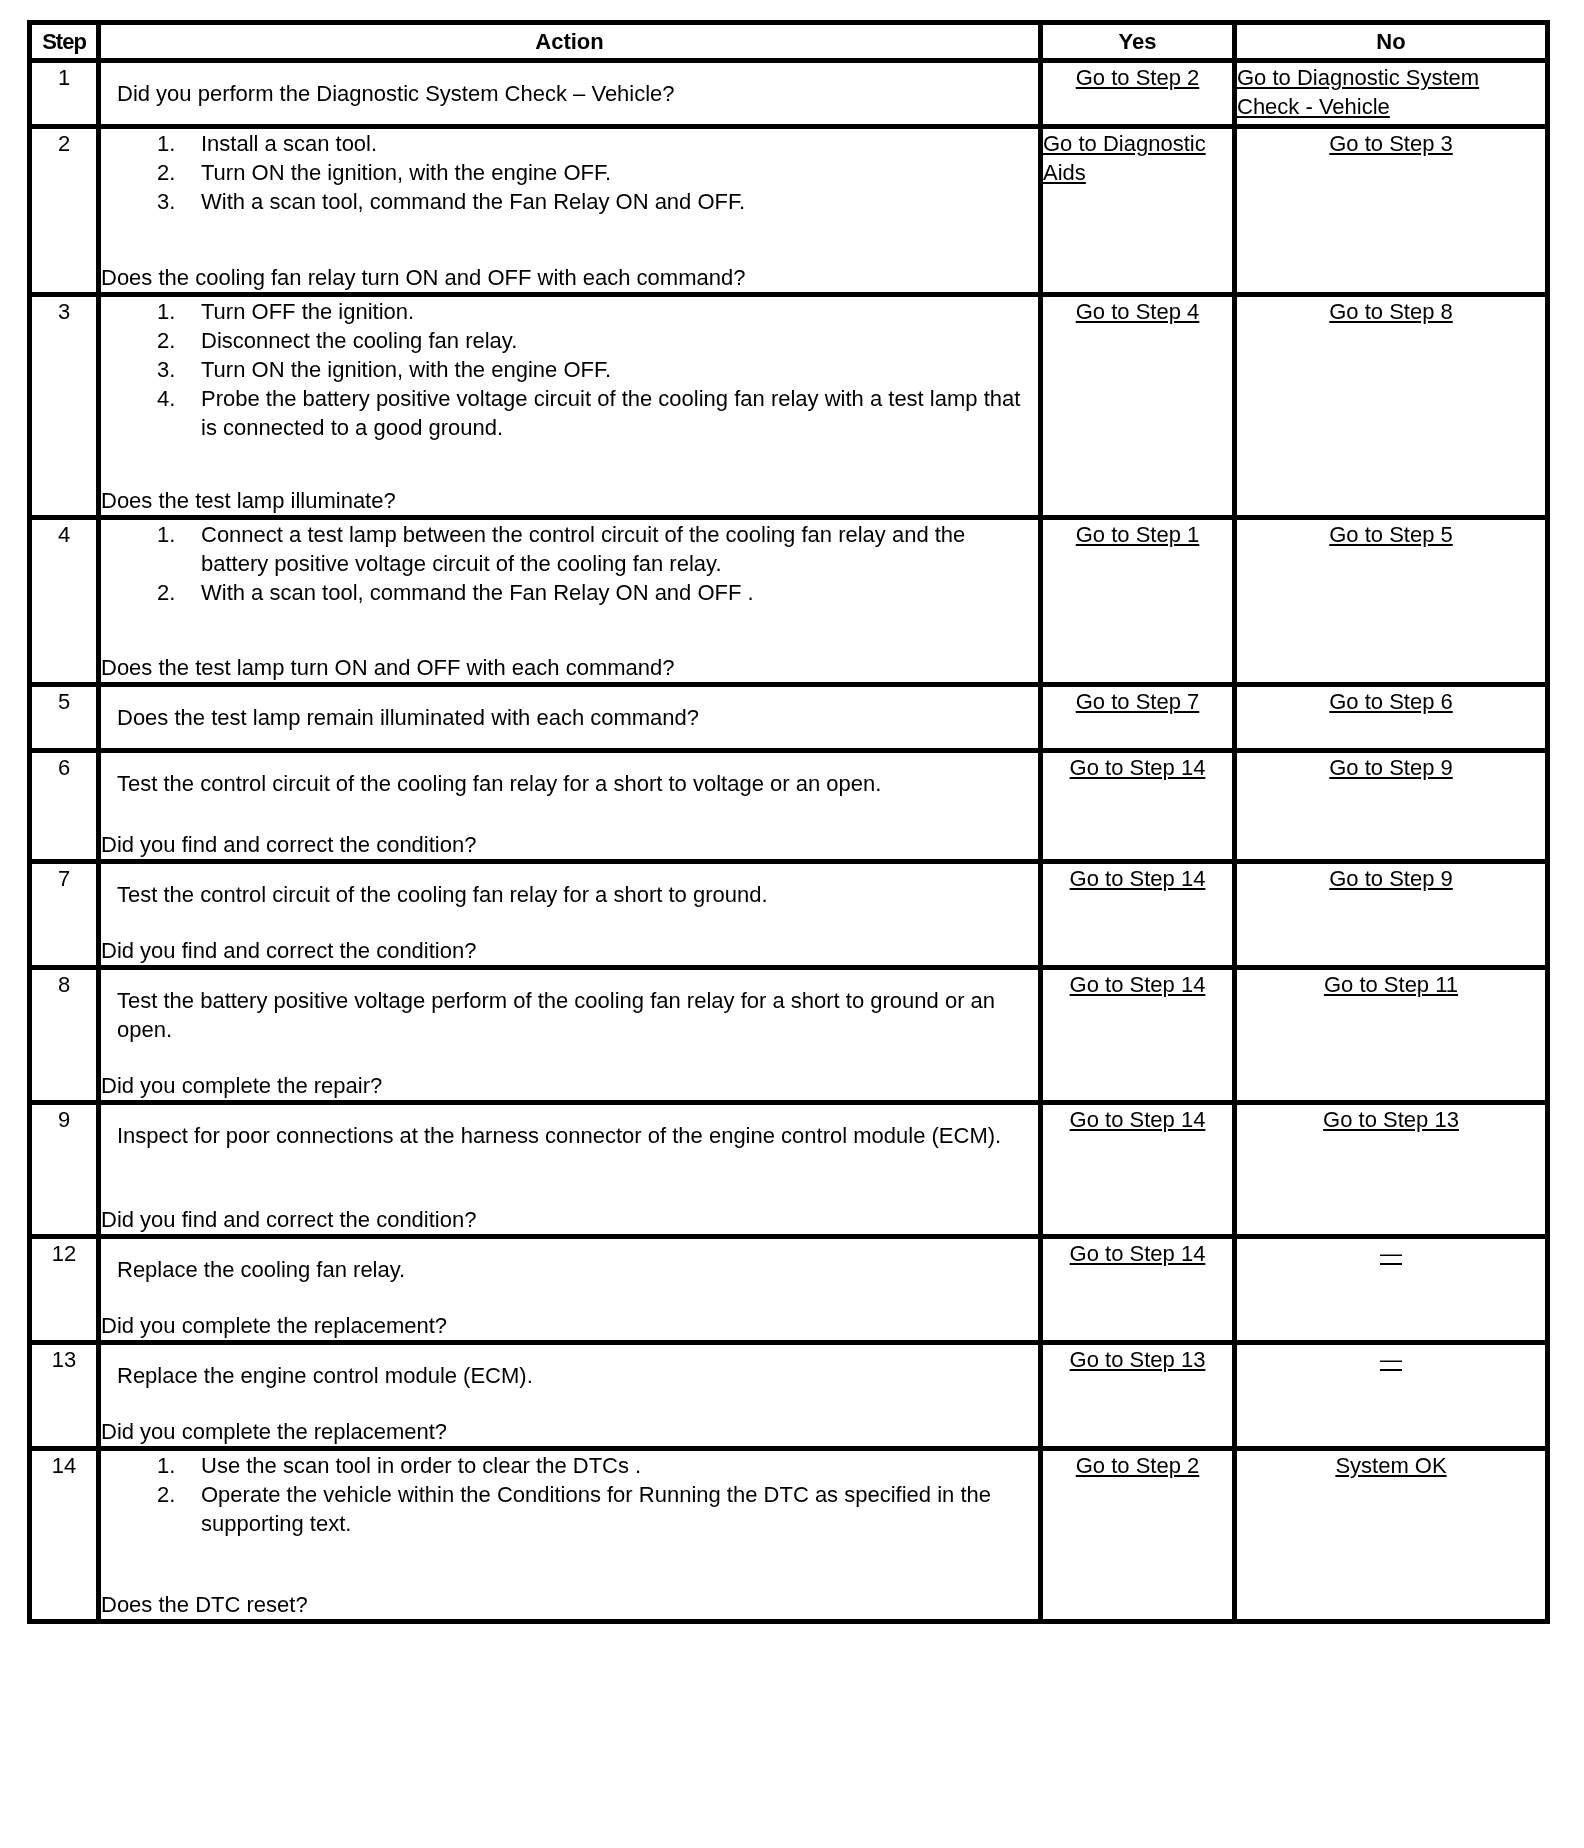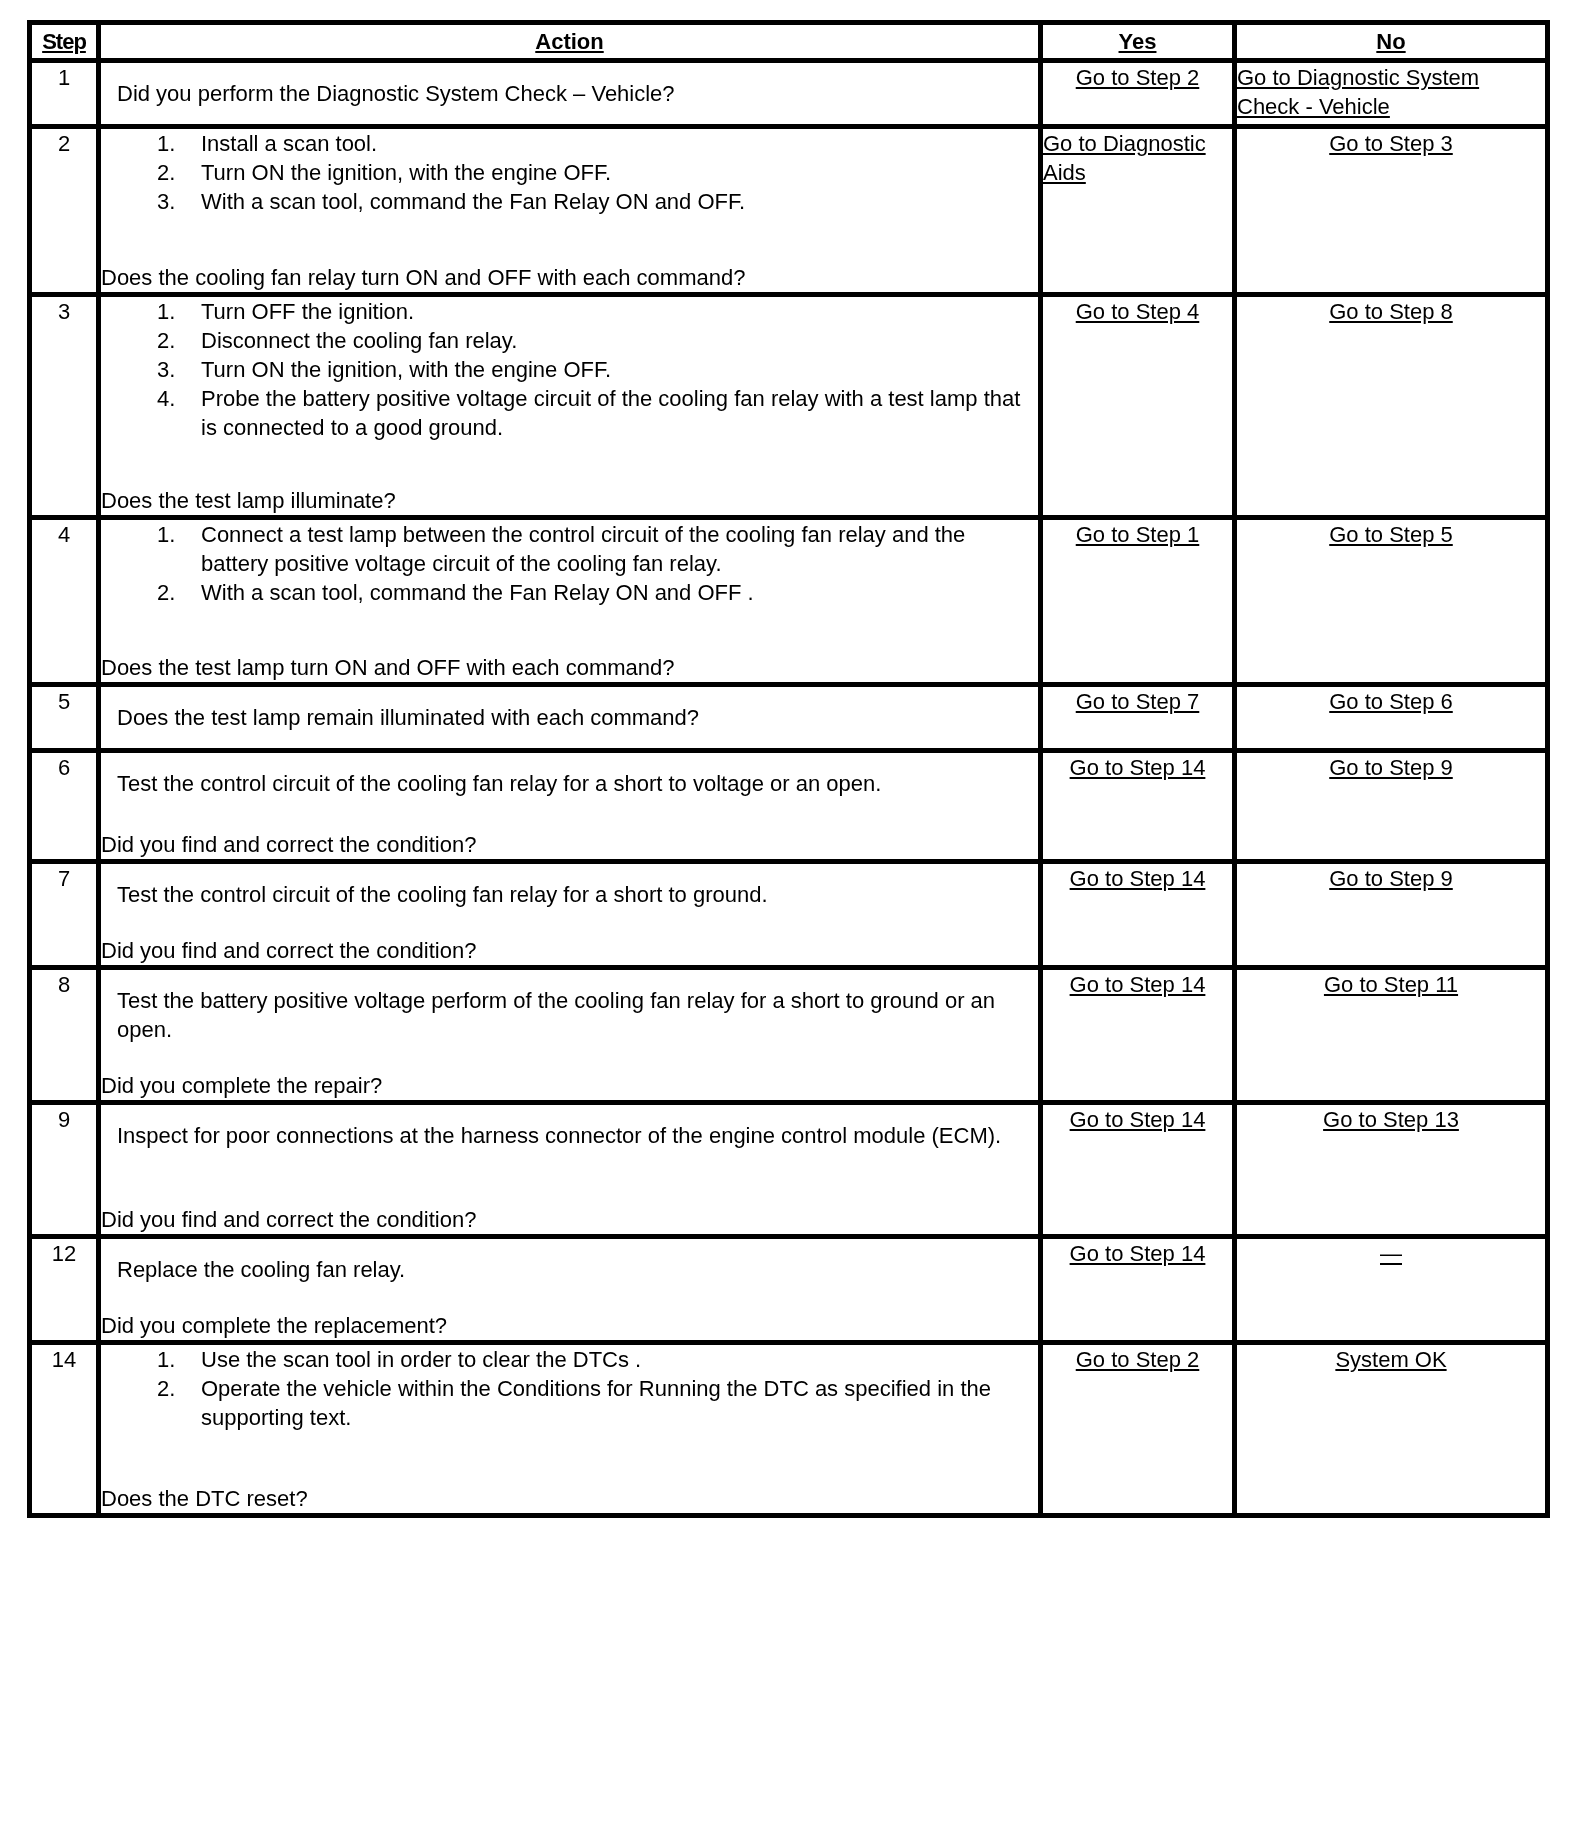--- a/index.html
+++ b/index.html
@@ -2,21 +2,21 @@
 <html><head>
 <meta charset="utf-8">
 <style>
   html, body { margin: 0; padding: 0; background: #ffffff; }
   body { width: 1584px; height: 1848px; position: relative; overflow: hidden;
          font-family: "Liberation Sans", sans-serif; color: #000; }
   #tbl { position: absolute; left: 27px; top: 20px; width: 1518px;
          border-collapse: collapse; table-layout: fixed; }
   #tbl td, #tbl th { border: 5px solid #000; padding: 0; vertical-align: top;
          font-size: 22px; line-height: 29px; }
-  #tbl th { font-weight: bold; text-align: center; vertical-align: middle; height: 33px; text-decoration: underline; }
+  #tbl th { font-weight: bold; text-align: center; vertical-align: middle; height: 33px; }
   th.c-step { letter-spacing: -1px; }
   td.step { text-align: center; vertical-align: middle; }
   td.action { padding: 0 4px; }
   .cell-inner { display: flex; flex-direction: column; justify-content: space-between; height: 100%; }
   td.action .lead { margin: 16px; }
   ol.sub { list-style: none; margin: 0; padding: 0; }
   ol.sub li { position: relative; padding-left: 100px; }
   ol.sub li .num { position: absolute; left: 56px; width: 34px; text-align: left; }
   td.yes, td.no { text-align: center; vertical-align: bottom; padding: 0 4px 1px; text-decoration: underline; }
   td.left { text-align: left; }
@@ -175,20 +175,33 @@
           <div class="cell-inner">
             <div>
               <div class="lead">Replace the cooling fan relay.</div>
             </div>
             <div>Did you complete the replacement?</div>
           </div>
         </td>
         <td class="yes">Go to Step 14</td>
         <td class="no mid">—</td>
       </tr>
+      <tr style="height: 101px;">
+        <td class="step">13</td>
+        <td class="action" style="height: 101px;">
+          <div class="cell-inner">
+            <div>
+              <div class="lead">Replace the engine control module (ECM).</div>
+            </div>
+            <div>Did you complete the replacement?</div>
+          </div>
+        </td>
+        <td class="yes">Go to Step 13</td>
+        <td class="no mid">—</td>
+      </tr>
       <tr style="height: 168px;">
         <td class="step">14</td>
         <td class="action" style="height: 168px;">
           <div class="cell-inner">
             <div>
               <ol class="sub">
                 <li><span class="num">1.</span><span>Use the scan tool in order to clear the DTCs .</span></li>
                 <li><span class="num">2.</span><span>Operate the vehicle within the Conditions for Running the DTC as specified in the supporting text.</span></li>
               </ol>
             </div>

